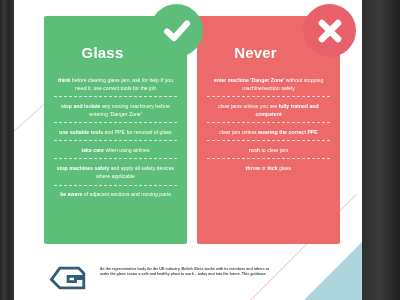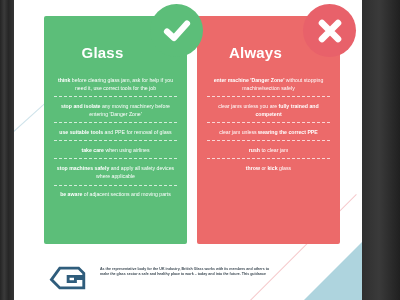--- a/index.html
+++ b/index.html
@@ -163,21 +163,21 @@
             <div class="rule"><b>be aware</b> of adjacent sections and moving parts</div>
           </div>
       </div>
 
       <div class="panel never">
         <div class="badge cross">
           <svg width="32" height="32" viewBox="0 0 32 32" aria-hidden="true">
             <path d="M8 8 L24 24 M24 8 L8 24" fill="none" stroke="#ffffff" stroke-width="6.6" stroke-linecap="round"></path>
           </svg>
         </div>
-        <div class="panel-title">Always</div>
+        <div class="panel-title">Never</div>
         <div class="rules">
             <div class="rule"><b>enter machine 'Danger Zone'</b> without stopping machine/section safely</div>
             <div class="rule">clear jams unless you are <b>fully trained and competent</b></div>
             <div class="rule">clear jam unless <b>wearing the correct PPE</b></div>
             <div class="rule"><b>rush</b> to clear jam</div>
             <div class="rule"><b>throw</b> or <b>kick</b> glass</div>
           </div>
       </div>
 
     </div>

